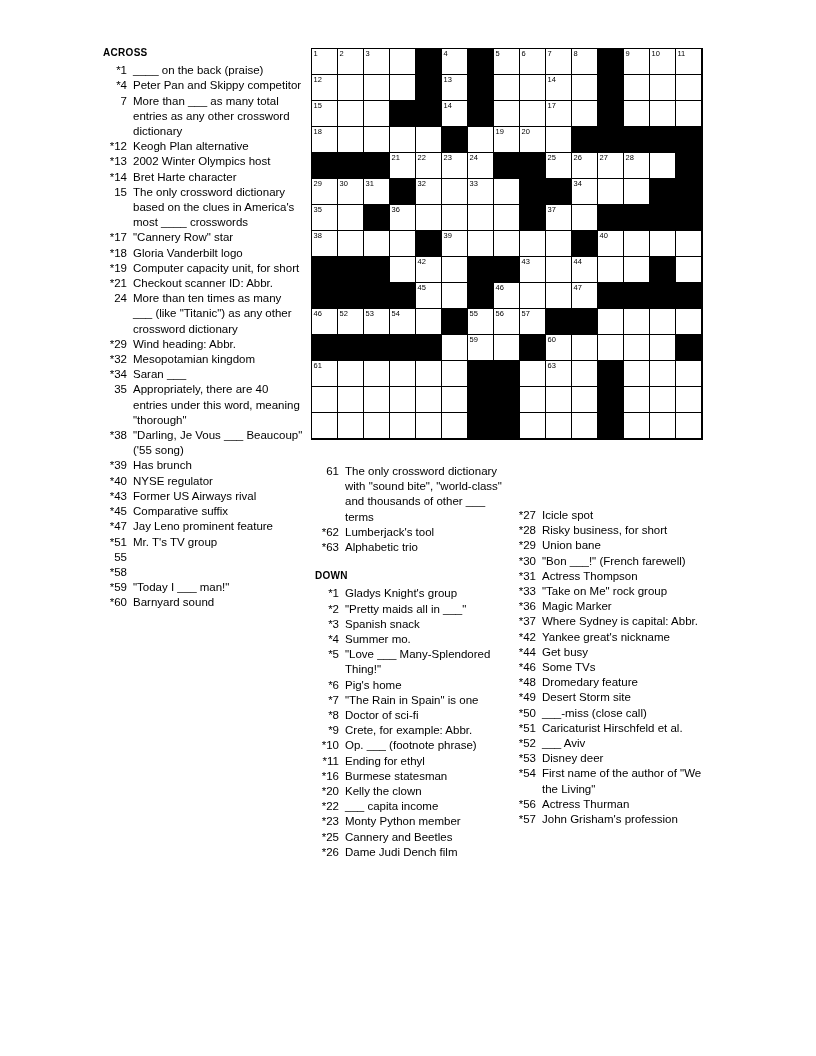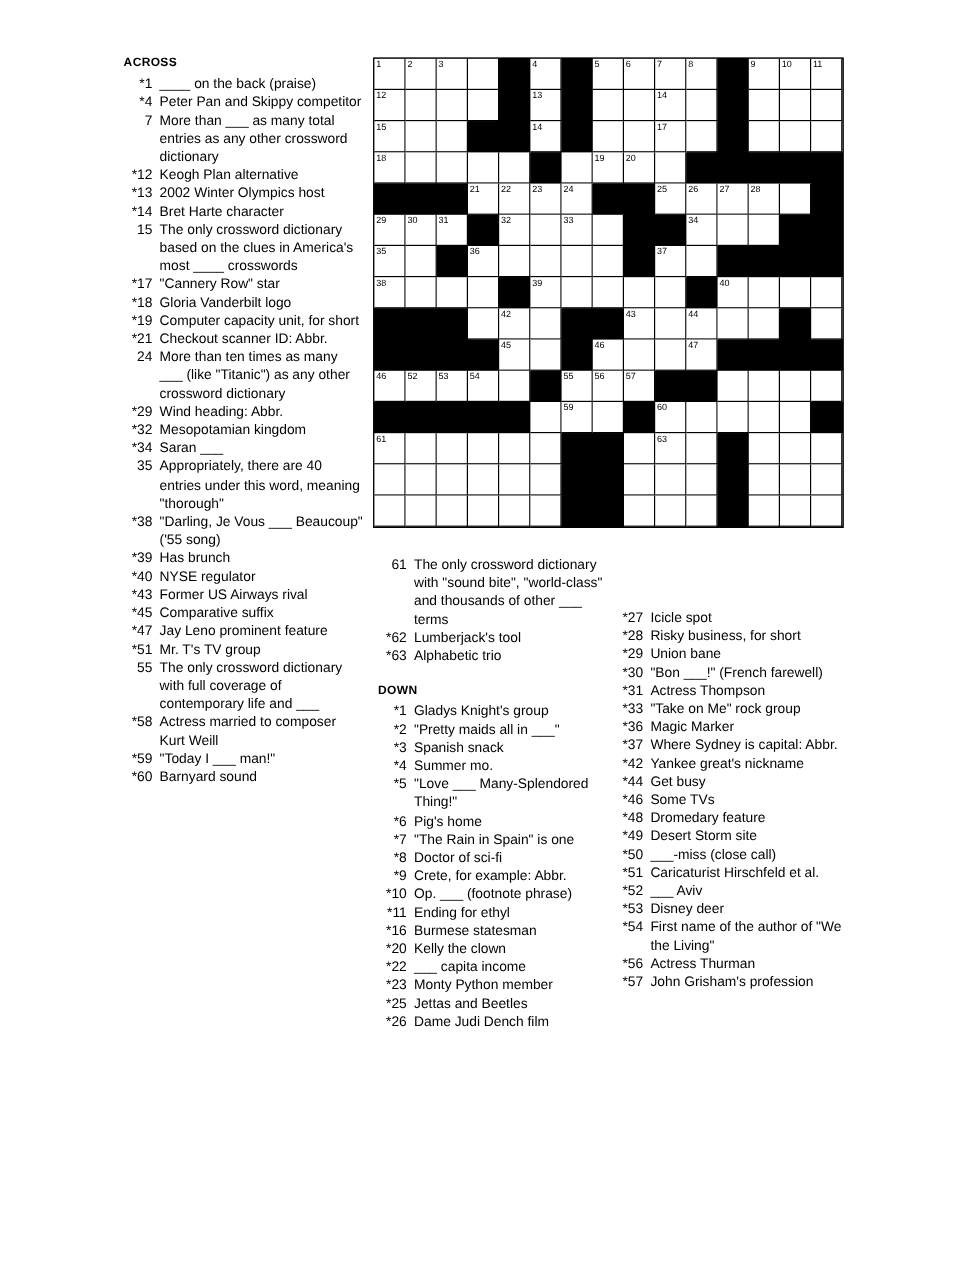--- a/index.html
+++ b/index.html
@@ -174,25 +174,23 @@
       <div class="clue">
         <span class="num">*47</span>
         <span class="txt">Jay Leno prominent feature</span>
       </div>
       <div class="clue">
         <span class="num">*51</span>
         <span class="txt">Mr. T's TV group</span>
       </div>
       <div class="clue">
         <span class="num">55</span>
-        <span class="txt">The only crossword dictionary with full coverage of contemporary life and ___</span>
       </div>
       <div class="clue">
         <span class="num">*58</span>
-        <span class="txt">Actress married to composer Kurt Weill</span>
       </div>
       <div class="clue">
         <span class="num">*59</span>
         <span class="txt">"Today I ___ man!"</span>
       </div>
       <div class="clue">
         <span class="num">*60</span>
         <span class="txt">Barnyard sound</span>
       </div>
     </div>
@@ -271,21 +269,21 @@
       <div class="clue">
         <span class="num">*22</span>
         <span class="txt">___ capita income</span>
       </div>
       <div class="clue">
         <span class="num">*23</span>
         <span class="txt">Monty Python member</span>
       </div>
       <div class="clue">
         <span class="num">*25</span>
-        <span class="txt">Jettas and Beetles</span>
+        <span class="txt">Cannery and Beetles</span>
       </div>
       <div class="clue">
         <span class="num">*26</span>
         <span class="txt">Dame Judi Dench film</span>
       </div>
     </div>
 </div>
 
 <div class="clue-col" id="col-right">
   <div id="down-cont-list">

